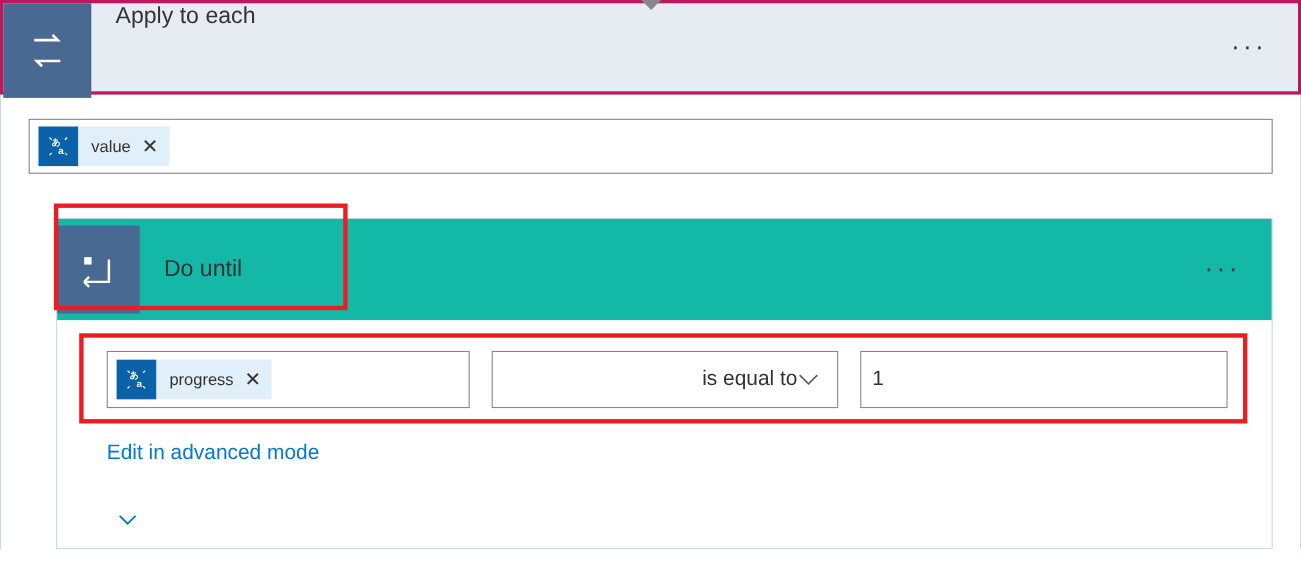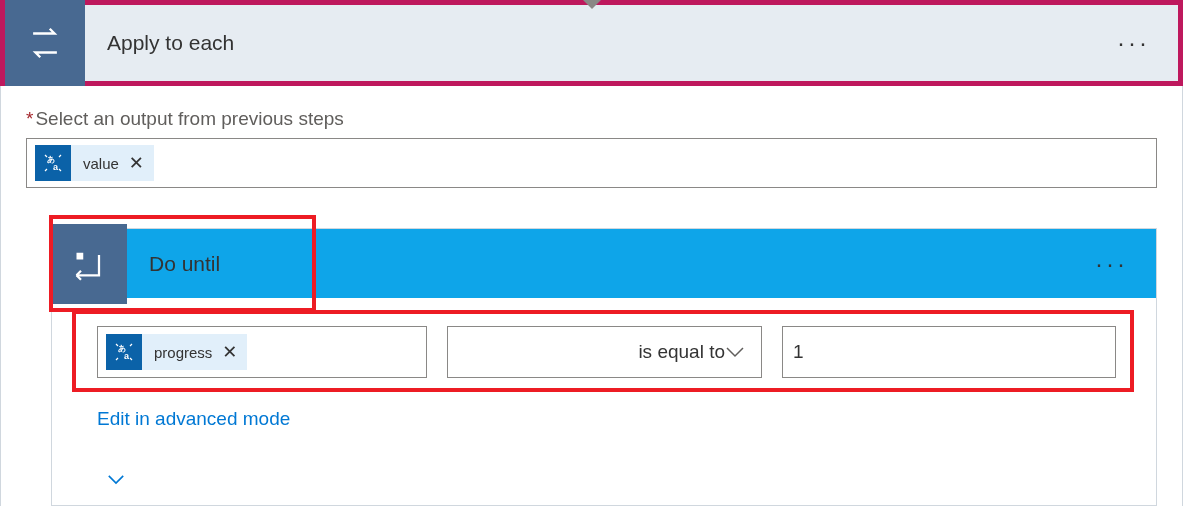--- a/index.html
+++ b/index.html
@@ -11,24 +11,23 @@
     font-family: "Segoe UI", -apple-system, sans-serif;
     font-size: 14px;
     color: #333;
     width: 1183px;
     background: #fff;
   }
   
   
   .action-header {
     display: flex;
-    align-items: center;
     height: 86px;
     background: #e6ecf2;
-    border: 5px solid #be185d;
+    border: 3px solid #be185d;
     position: relative;
   }
   .action-icon-box {
     width: 80px;
     height: 86px;
     background: #486991;
     display: flex;
     align-items: center;
     justify-content: center;
     flex-shrink: 0;
@@ -111,22 +110,22 @@
   }
   
   
   .nested-block {
     margin: 40px 0 0 25px;
     border: 1px solid #d0d7de;
   }
   .nested-header {
     display: flex;
     align-items: center;
-    height: 69px;
-    background: #0ea5e9;
+    height: 92px;
+    background: #14b8a6;
     position: relative;
   }
   .nested-icon-box {
     width: 75px;
     height: 80px;
     background: #486991;
     display: flex;
     align-items: center;
     justify-content: center;
     flex-shrink: 0;
@@ -231,23 +230,20 @@
       <svg viewBox="0 0 32 32" fill="none" stroke="#fff" stroke-width="2">
         <path d="M6 8 H24 L20 4"></path>
         <path d="M26 24 H8 L12 28"></path>
       </svg>
     </div>
     <div class="action-title">Apply to each</div>
     <div class="action-menu">···</div>
   </div>
 
   <div class="action-body">
-    <div class="field-label">
-      <span class="required-asterisk">*</span><span>Select an output from previous steps</span>
-    </div>
     <div class="input-box">
       <div class="token">
         <div class="token-icon">
           <svg viewBox="0 0 24 24" width="24" height="24">
             <rect x="2" y="2" width="20" height="20" fill="#0b62a8"></rect>
             <text x="6" y="11" font-size="8" fill="#fff" font-weight="bold">あ</text>
             <text x="12" y="19" font-size="9" fill="#fff" font-weight="bold">a</text>
             <path d="M4 4 L6 6 M20 4 L18 6 M4 20 L6 18 M20 20 L18 18" stroke="#fff" stroke-width="1.2"></path>
           </svg>
         </div>

